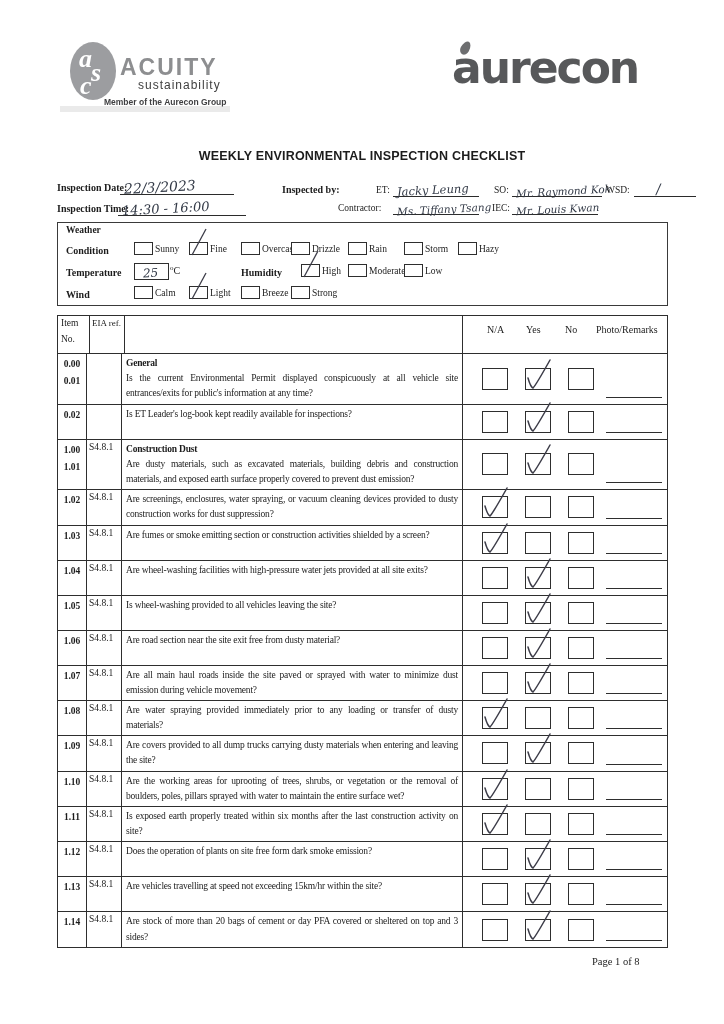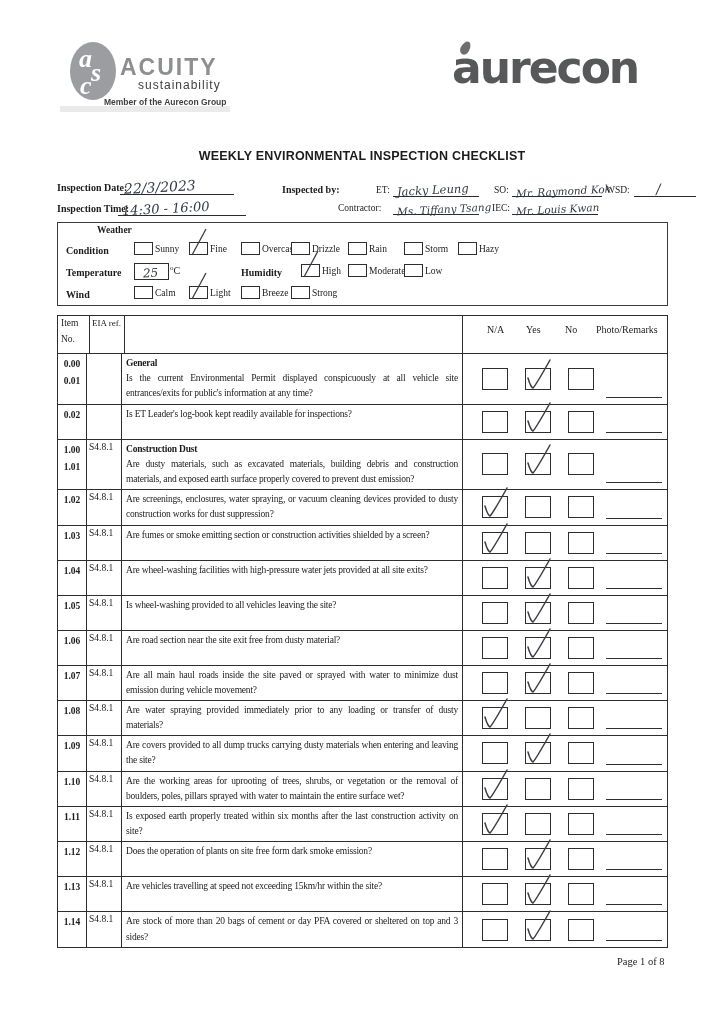--- a/index.html
+++ b/index.html
@@ -30,21 +30,21 @@
 
   
   .lbl{position:absolute;font-size:10px;white-space:nowrap;}
   .slbl{position:absolute;font-size:9.5px;white-space:nowrap;}
   .hline{position:absolute;height:18px;border-bottom:1.1px solid #2b2b2b;}
   .hw{font-family:"DejaVu Serif",serif;font-style:italic;color:#333a47;display:inline-block;
       white-space:nowrap;transform:rotate(-3deg);position:absolute;left:4px;bottom:-1px;}
 
   
   .weather{position:absolute;left:57px;top:222px;width:609px;height:82px;border:1.2px solid #3a3a3a;}
-  .wtitle{position:absolute;left:8px;top:2px;font-size:9.5px;font-weight:bold;margin-left:31px;}
+  .wtitle{position:absolute;left:8px;top:2px;font-size:9.5px;font-weight:bold;}
   .wlbl{position:absolute;left:8px;font-size:10px;font-weight:bold;white-space:nowrap;}
   .wrow{position:absolute;left:0;width:100%;height:18px;}
   .wopt{position:absolute;display:flex;align-items:center;top:0;}
   .wbox{width:17px;height:11px;border:1.1px solid #2e2e2e;position:relative;background:#fff;flex:0 0 auto;}
   .wbox svg{position:absolute;left:-1px;top:-16px;width:20px;height:30px;overflow:visible;}
   .wlabel{font-size:9.5px;margin-left:2px;white-space:nowrap;}
   #cond-row .wopt:nth-child(1){left:76px}  #cond-row .wopt:nth-child(2){left:131px}
   #cond-row .wopt:nth-child(3){left:183px} #cond-row .wopt:nth-child(4){left:233px}
   #cond-row .wopt:nth-child(5){left:290px} #cond-row .wopt:nth-child(6){left:346px}
   #cond-row .wopt:nth-child(7){left:400px}
@@ -73,21 +73,21 @@
   .h-item{display:flex;flex-direction:column;gap:6px;align-items:flex-start;padding-left:3px;text-align:left;font-size:9.5px;font-weight:normal;}
   .h-eia{font-size:9px;}
   .h-ans span{position:absolute;top:8px;font-size:10px;}
   .h-na{left:24px;} .h-yes{left:63px;} .h-no{left:102px;} .h-rem{left:133px;}
   .abox{position:absolute;width:24px;height:20px;border:1.6px solid #2e2e2e;top:50%;
         transform:translateY(-50%);background:#fff;}
   .abox.na{left:19px;} .abox.yes{left:62px;} .abox.no{left:105px;}
   .abox svg{position:absolute;left:-3px;top:-12px;width:30px;height:36px;overflow:visible;}
   .remline{position:absolute;right:5px;bottom:6px;width:56px;border-bottom:1.2px solid #2e2e2e;}
 
-  .footer{position:absolute;left:592px;top:956px;font-size:10.5px;margin-left:25px;}
+  .footer{position:absolute;left:592px;top:956px;font-size:10.5px;}
 </style>
 </head>
 <body>
 
 <div class="page">
 
   <div class="acuity">
     <svg width="50" height="62" viewBox="0 0 50 62">
       <ellipse cx="25" cy="31" rx="23" ry="29" fill="#9c9da0"></ellipse>
       <text x="11" y="27" font-size="26" fill="#ffffff" font-family="Liberation Serif,serif" font-style="italic" font-weight="bold">a</text>

